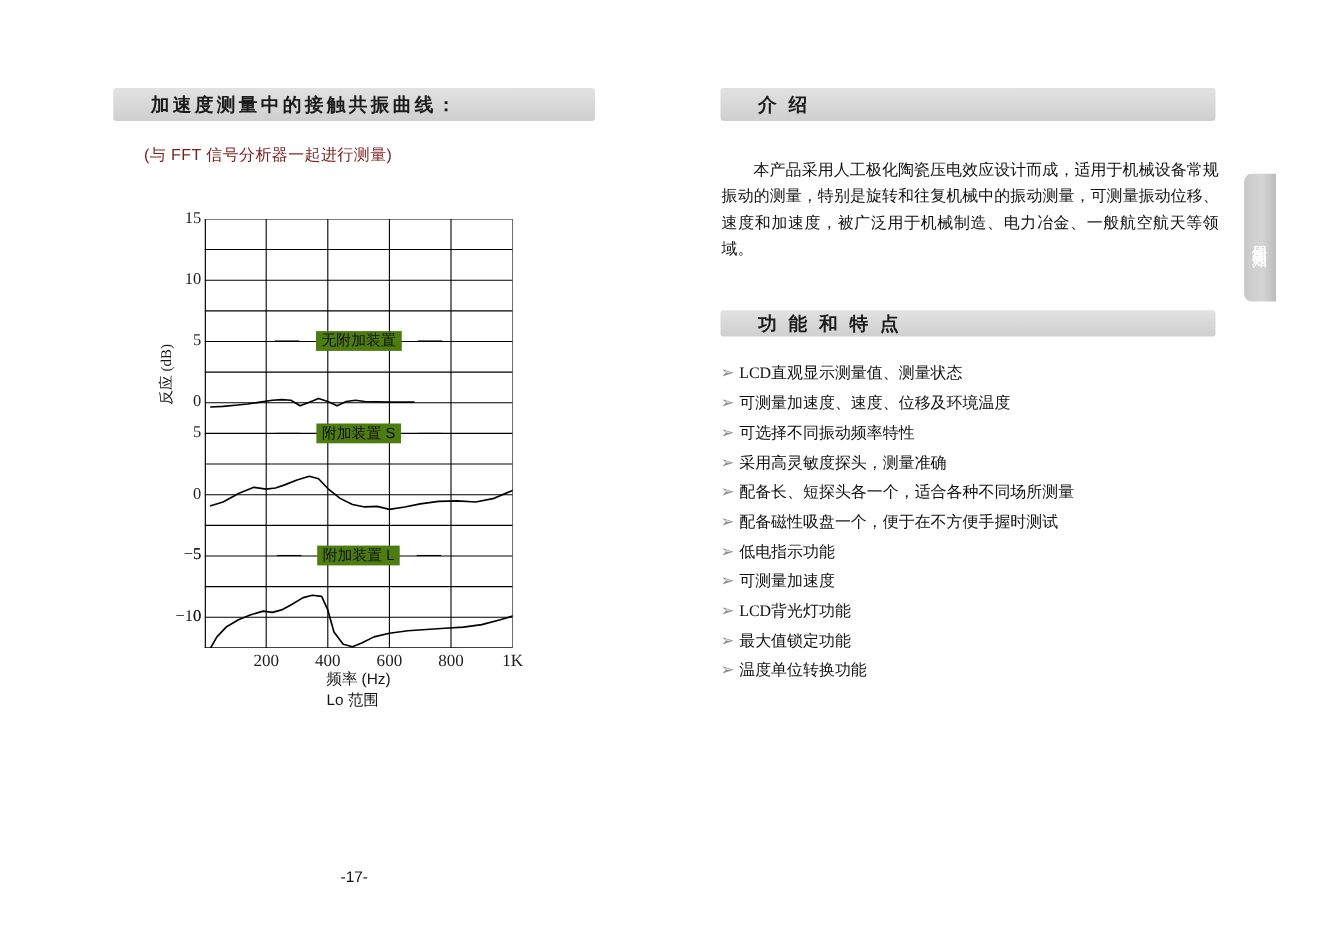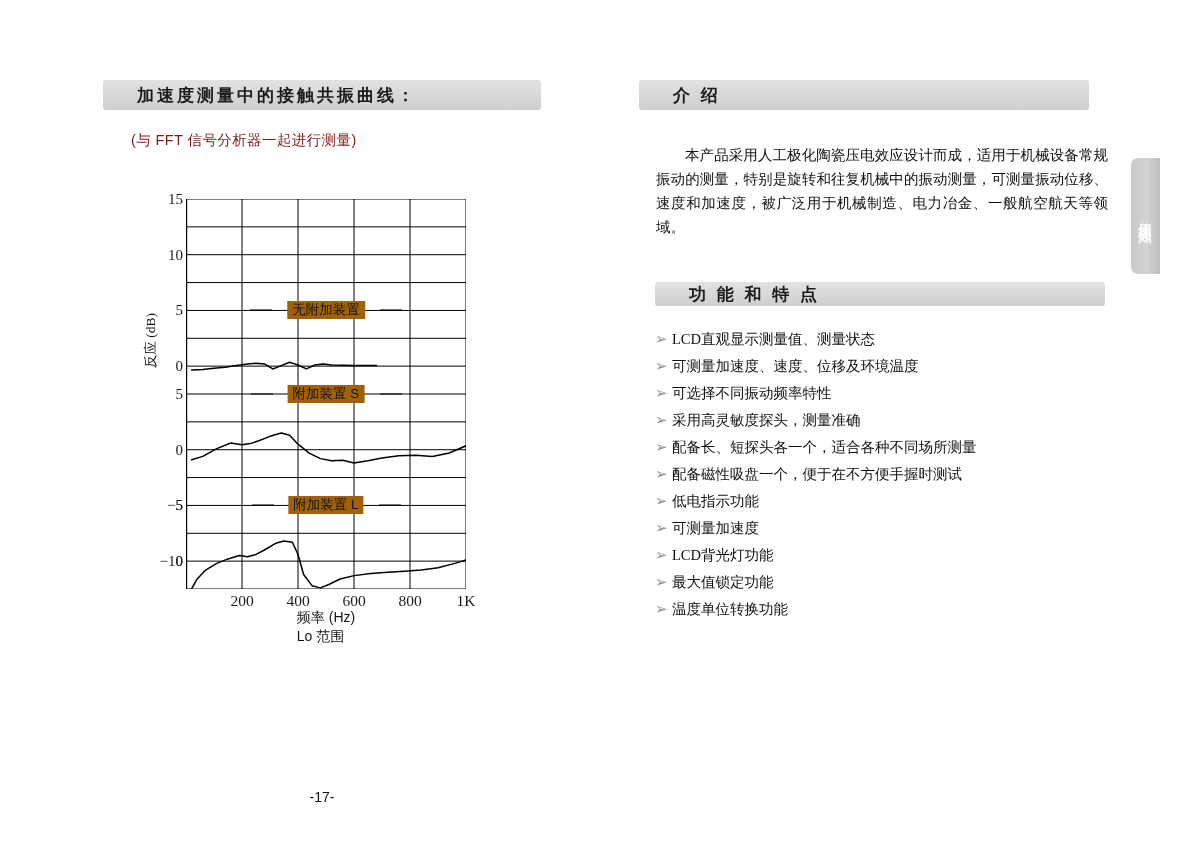--- a/index.html
+++ b/index.html
@@ -95,39 +95,39 @@
     font-family: "Liberation Serif", serif;
     font-size: 15.5px;
     color: #1c1c1c;
     white-space: nowrap;
   }
   .curve-label {
     position: absolute;
     transform: translate(-50%, -50%);
     font-size: 13.5px;
     color: #111;
-    background: #a16207;
+    background: #4d7c0f;
     padding: 0 5px;
     white-space: nowrap;
   }
   #xaxis-caption {
     position: absolute;
     left: 176px;
     top: 418px;
     transform: translateX(-50%);
     font-size: 14px;
     line-height: 19px;
     color: #151515;
     white-space: nowrap;
   }
 
   
   #right-col { position: absolute; left: 600px; top: 0; width: 600px; height: 845px; }
 
-  #intro-band { left: 39px; top: 80px; width: 450px; height: 30px; }
+  #intro-band { left: 55px; top: 80px; width: 450px; height: 30px; }
   #features-band { left: 55px; top: 282px; width: 450px; height: 24px; }
 
   #intro-paragraph {
     position: absolute;
     left: 56px;
     top: 128px;
     width: 452px;
     font-size: 14.5px;
     line-height: 24px;
     text-indent: 29px;

